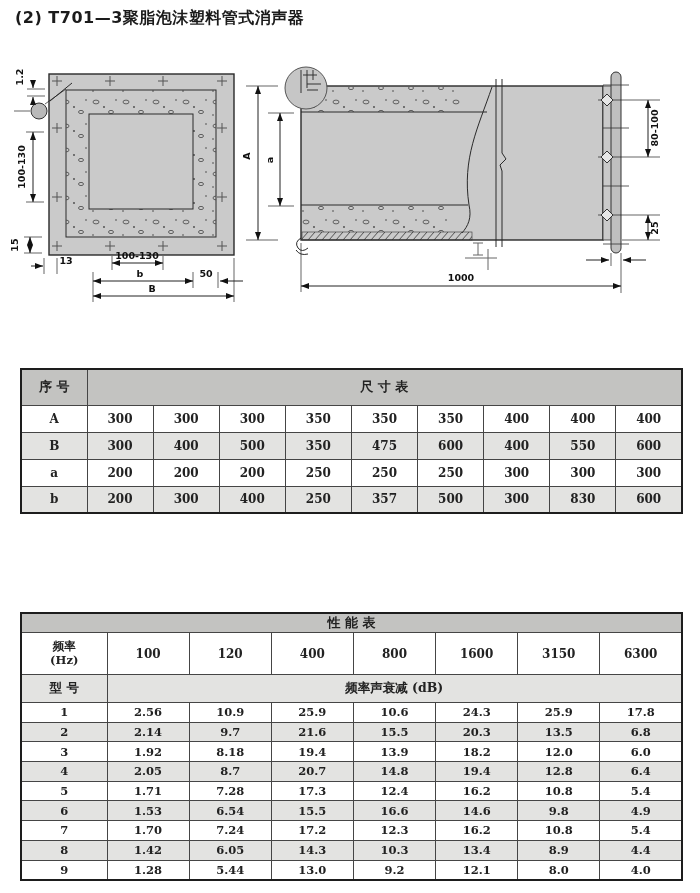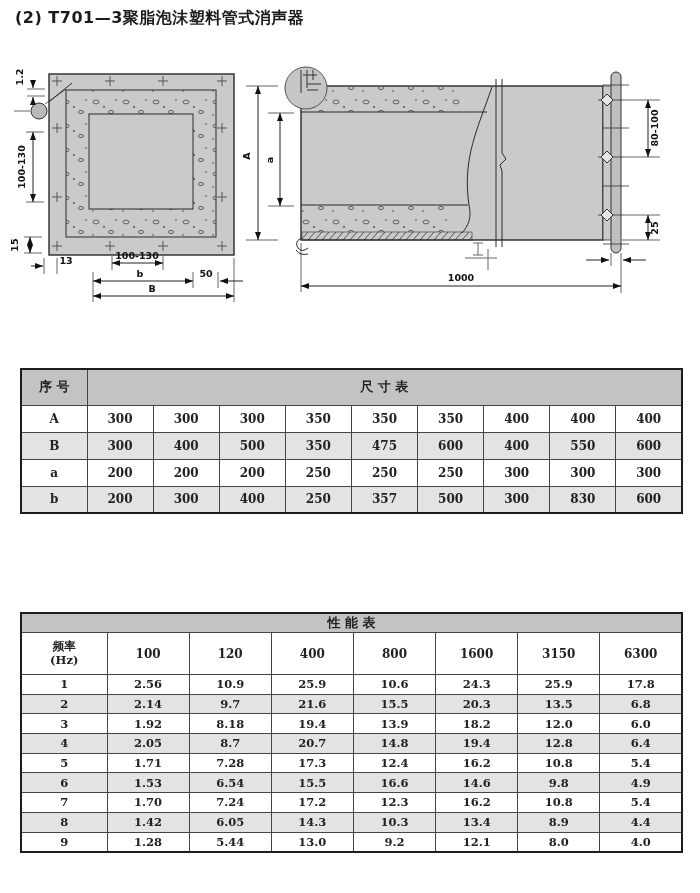--- a/index.html
+++ b/index.html
@@ -296,20 +296,24 @@
         <div>(Hz)</div>
       </td>
     <td>100</td>
         <td>120</td>
         <td>400</td>
         <td>800</td>
         <td>1600</td>
         <td>3150</td>
         <td>6300</td>
       </tr>
+    <tr class="model">
+      <td>型 号</td>
+      <td colspan="7">频率声衰减 (dB)</td>
+    </tr>
   </thead>
   <tbody id="perf-body">
       <tr>
         <td>1</td>
         <td>2.56</td>
         <td>10.9</td>
         <td>25.9</td>
         <td>10.6</td>
         <td>24.3</td>
         <td>25.9</td>

